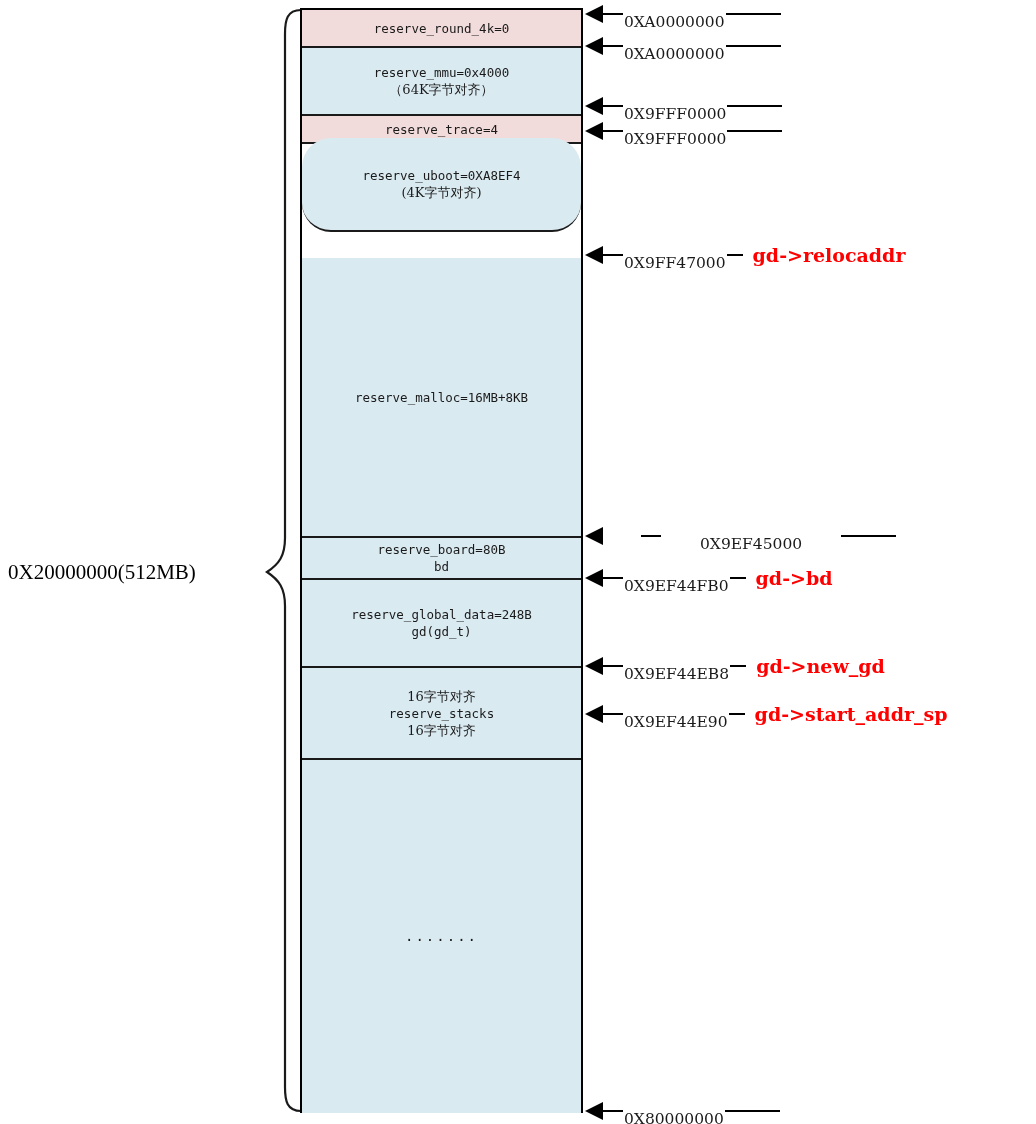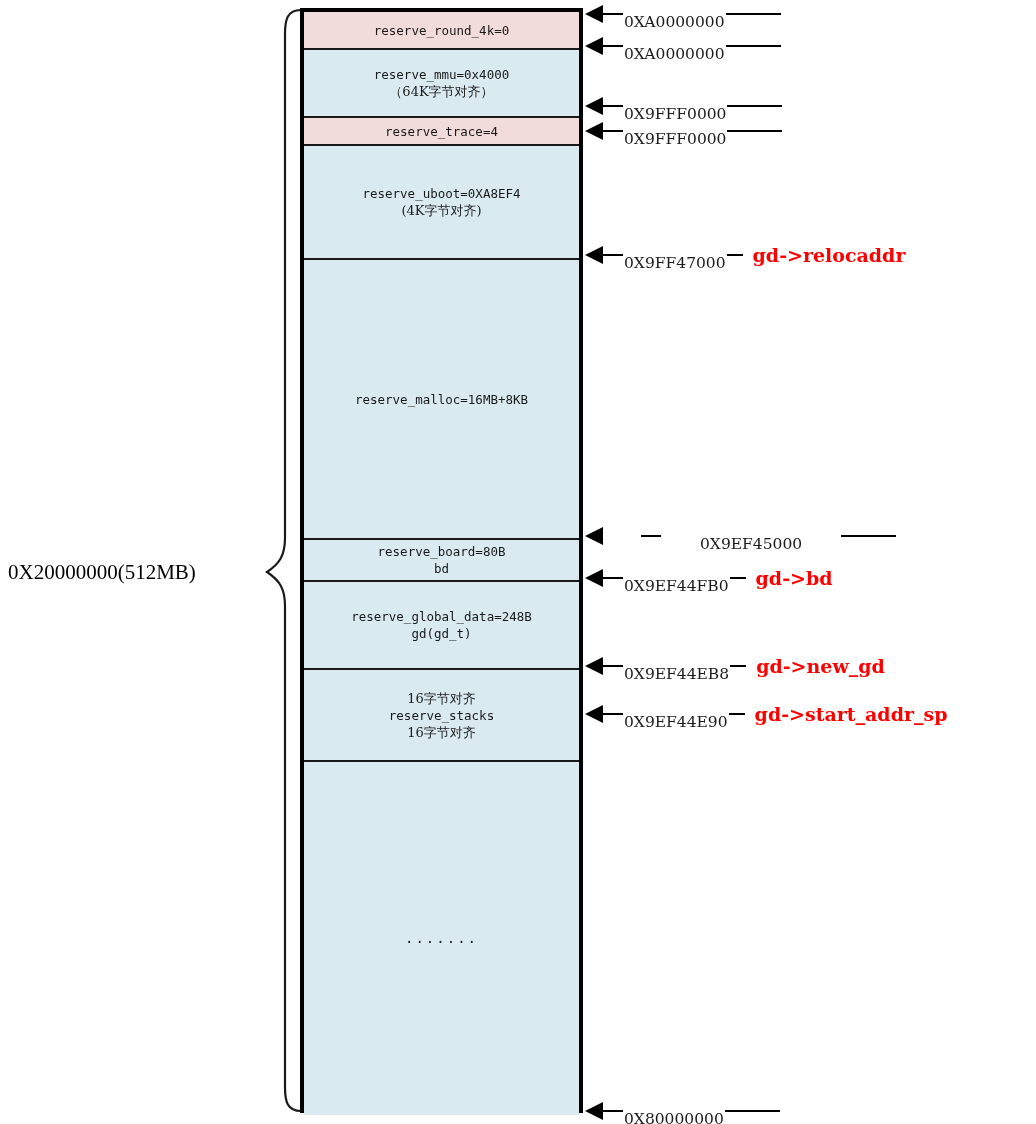--- a/index.html
+++ b/index.html
@@ -15,21 +15,21 @@
     font-family: "DejaVu Serif", "Liberation Serif", serif;
     overflow: hidden;
   }
   
   .mem-column {
     position: absolute;
     left: 300px;
     top: 8px;
     width: 283px;
     height: 1105px;
-    border: 4px solid #000000;
+    border: 2px solid #000000;
     box-sizing: border-box;
   }
   .mem-seg {
     position: absolute;
     left: 0;
     width: 100%;
     box-sizing: border-box;
     border-bottom: 2px solid #1a1a1a;
     display: flex;
     flex-direction: column;
@@ -143,21 +143,21 @@
       <div class="mem-seg" style="top: 0px; height: 38px; background: rgb(242, 220, 219);">
         <span class="seg-line">reserve_round_4k=0</span>
       </div>
       <div class="mem-seg" style="top: 38px; height: 68px; background: rgb(218, 234, 241);">
         <span class="seg-line">reserve_mmu=0x4000</span>
         <span class="seg-line cjk">（64K字节对齐）</span>
       </div>
       <div class="mem-seg" style="top: 106px; height: 28px; background: rgb(242, 220, 219);">
         <span class="seg-line">reserve_trace=4</span>
       </div>
-      <div class="mem-seg" style="top: 134px; height: 114px; background: rgb(218, 234, 241);">
+      <div class="mem-seg" style="top: 128px; height: 94px; background: rgb(218, 234, 241); border-radius: 29px;">
         <span class="seg-line">reserve_uboot=0XA8EF4</span>
         <span class="seg-line cjk">(4K字节对齐)</span>
       </div>
       <div class="mem-seg" style="top: 248px; height: 280px; background: rgb(218, 234, 241);">
         <span class="seg-line">reserve_malloc=16MB+8KB</span>
       </div>
       <div class="mem-seg" style="top: 528px; height: 42px; background: rgb(218, 234, 241);">
         <span class="seg-line">reserve_board=80B</span>
         <span class="seg-line">bd</span>
       </div>

